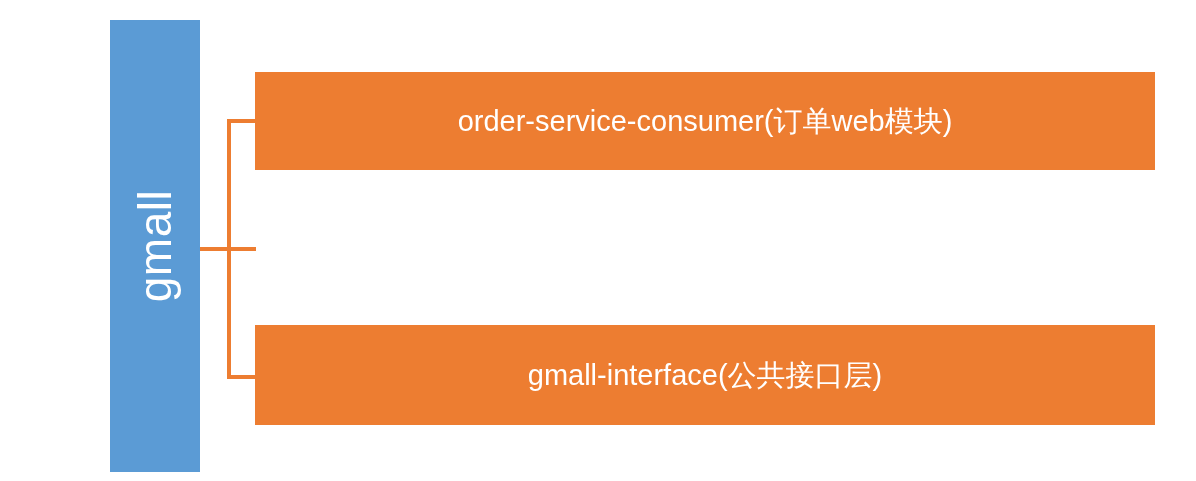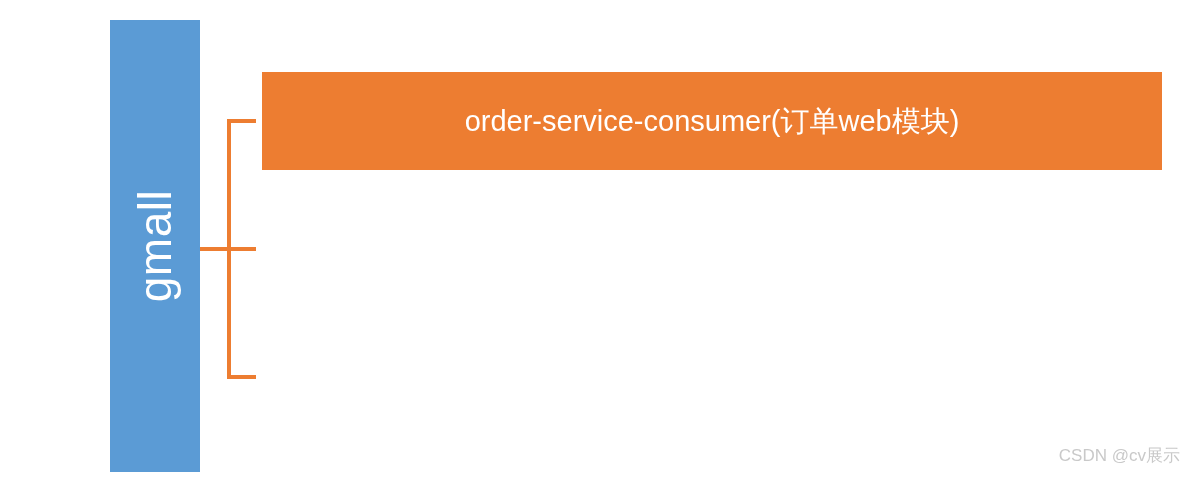--- a/index.html
+++ b/index.html
@@ -76,21 +76,20 @@
 
   
   .module-box {
     position: absolute;
     left: 255px;
     width: 900px;
     background: #ED7D31;
     display: flex;
     align-items: center;
     justify-content: center;
-    margin-left: 7px;
   }
   .module-box-1 { top: 72px;  height: 98px; }
   .module-box-2 { top: 200px; height: 98px; }
   .module-box-3 { top: 325px; height: 100px; }
   .module-label {
     color: #ffffff;
     font-size: 29px;
     line-height: 1.2;
     white-space: nowrap;
   }
@@ -120,16 +119,18 @@
     <div class="conn conn-branch conn-branch-1"></div>
     <div class="conn conn-branch conn-branch-2"></div>
     <div class="conn conn-branch conn-branch-3"></div>
   </div>
 
   <div class="module-box module-box-1">
     <span class="module-label">order-service-consumer(订单web模块)</span>
   </div>
 
 
+  <div class="module-box module-box-3">
+    <span class="module-label">gmall-interface(公共接口层)</span>
+  </div>
 
-  <div class="watermark">CSDN @cv展示</div>
 
 </div>
 
 </body></html>

